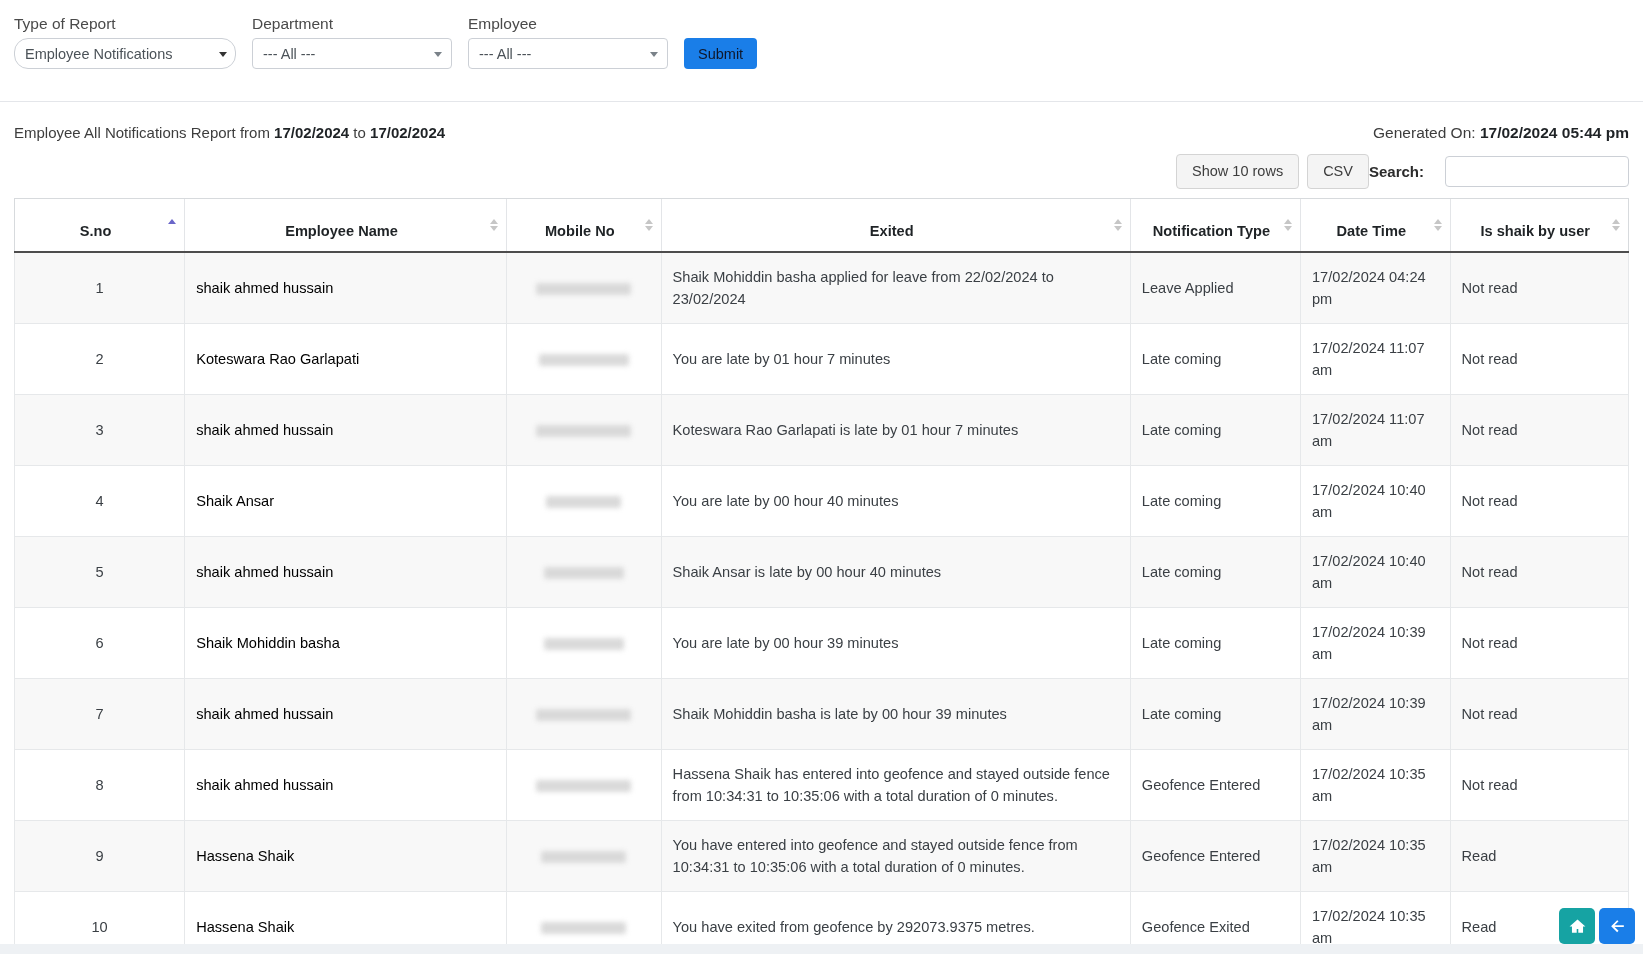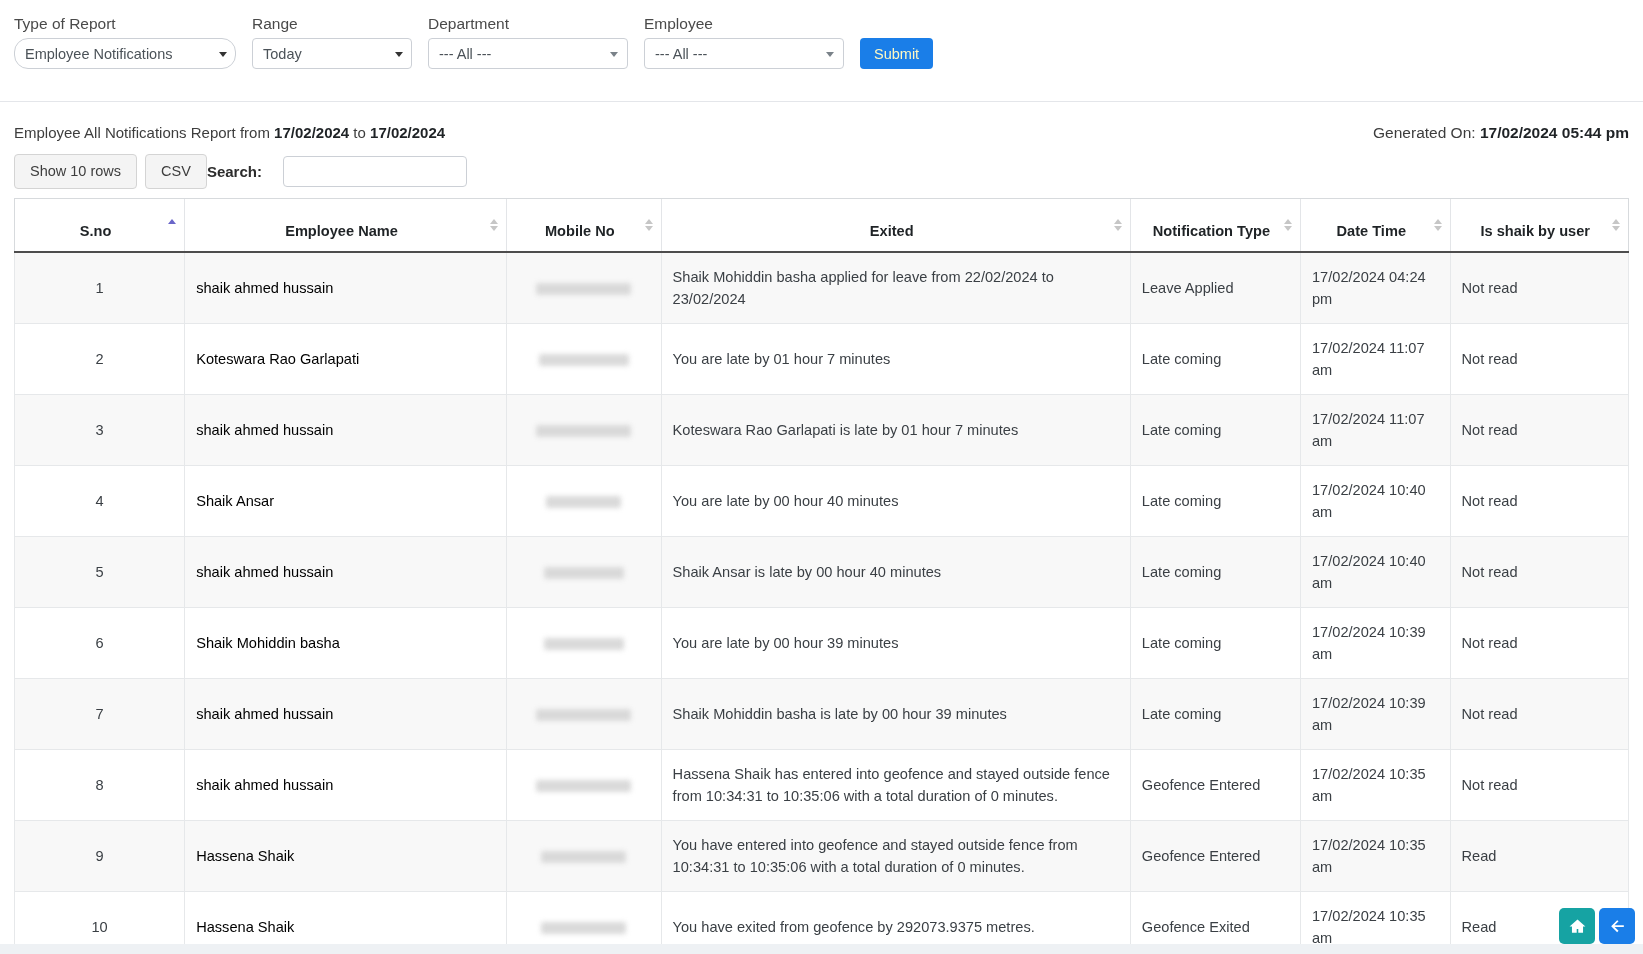--- a/index.html
+++ b/index.html
@@ -58,42 +58,42 @@
   .caret-thin {
     position: absolute; right: 9px; top: 50%;
     width: 0; height: 0; margin-top: -2px;
     border-left: 4px solid transparent;
     border-right: 4px solid transparent;
     border-top: 5px solid #7a8289;
   }
   .submit-btn {
     height: 31px;
     background: #1a7ee8;
-    color: #fef9c3;
+    color: #0f172a;
     border: none;
     border-radius: 4px;
     padding: 0 14px;
     font-size: 14.5px;
     font-family: "Liberation Sans", sans-serif;
     cursor: pointer;
     margin-bottom: 0px;
   }
 
   
   .report-body { padding: 0 14px; position: relative; }
   .report-head-row {
     display: flex; justify-content: space-between; align-items: baseline;
     padding-top: 22px;
   }
   .report-title { font-size: 15px; color: #3d3d3d; }
   .report-title b, .generated b { font-weight: bold; color: #1f2326; }
   .generated { font-size: 15.5px; color: #3d3d3d; }
 
   .tools-row {
-    display: flex; justify-content: flex-start; align-items: center;
+    display: flex; justify-content: flex-end; align-items: center;
     margin-top: 12px; margin-bottom: 9px;
   }
   .btn-group { display: flex; gap: 8px; }
   .dt-button {
     background: #f4f4f4;
     border: 1px solid #d4d4d4;
     border-radius: 4px;
     padding: 8px 15px;
     font-size: 14.5px;
     color: #3d3d3d;
@@ -215,27 +215,20 @@
 <body>
 
 <div class="page">
 
   <div class="filter-bar">
     <div class="filters" id="filters-root">
         <div class="filter-group">
           <div class="filter-label">Type of Report</div>
           <div class="select-box select-native">
             <span>Employee Notifications</span>
-            <span class="caret-native"></span>
-          </div>
-        </div>
-        <div class="filter-group">
-          <div class="filter-label">Range</div>
-          <div class="select-box select-native2">
-            <span>Today</span>
             <span class="caret-native"></span>
           </div>
         </div>
         <div class="filter-group">
           <div class="filter-label">Department</div>
           <div class="select-box select-wide">
             <span>--- All ---</span>
             <span class="caret-thin"></span>
           </div>
         </div>

